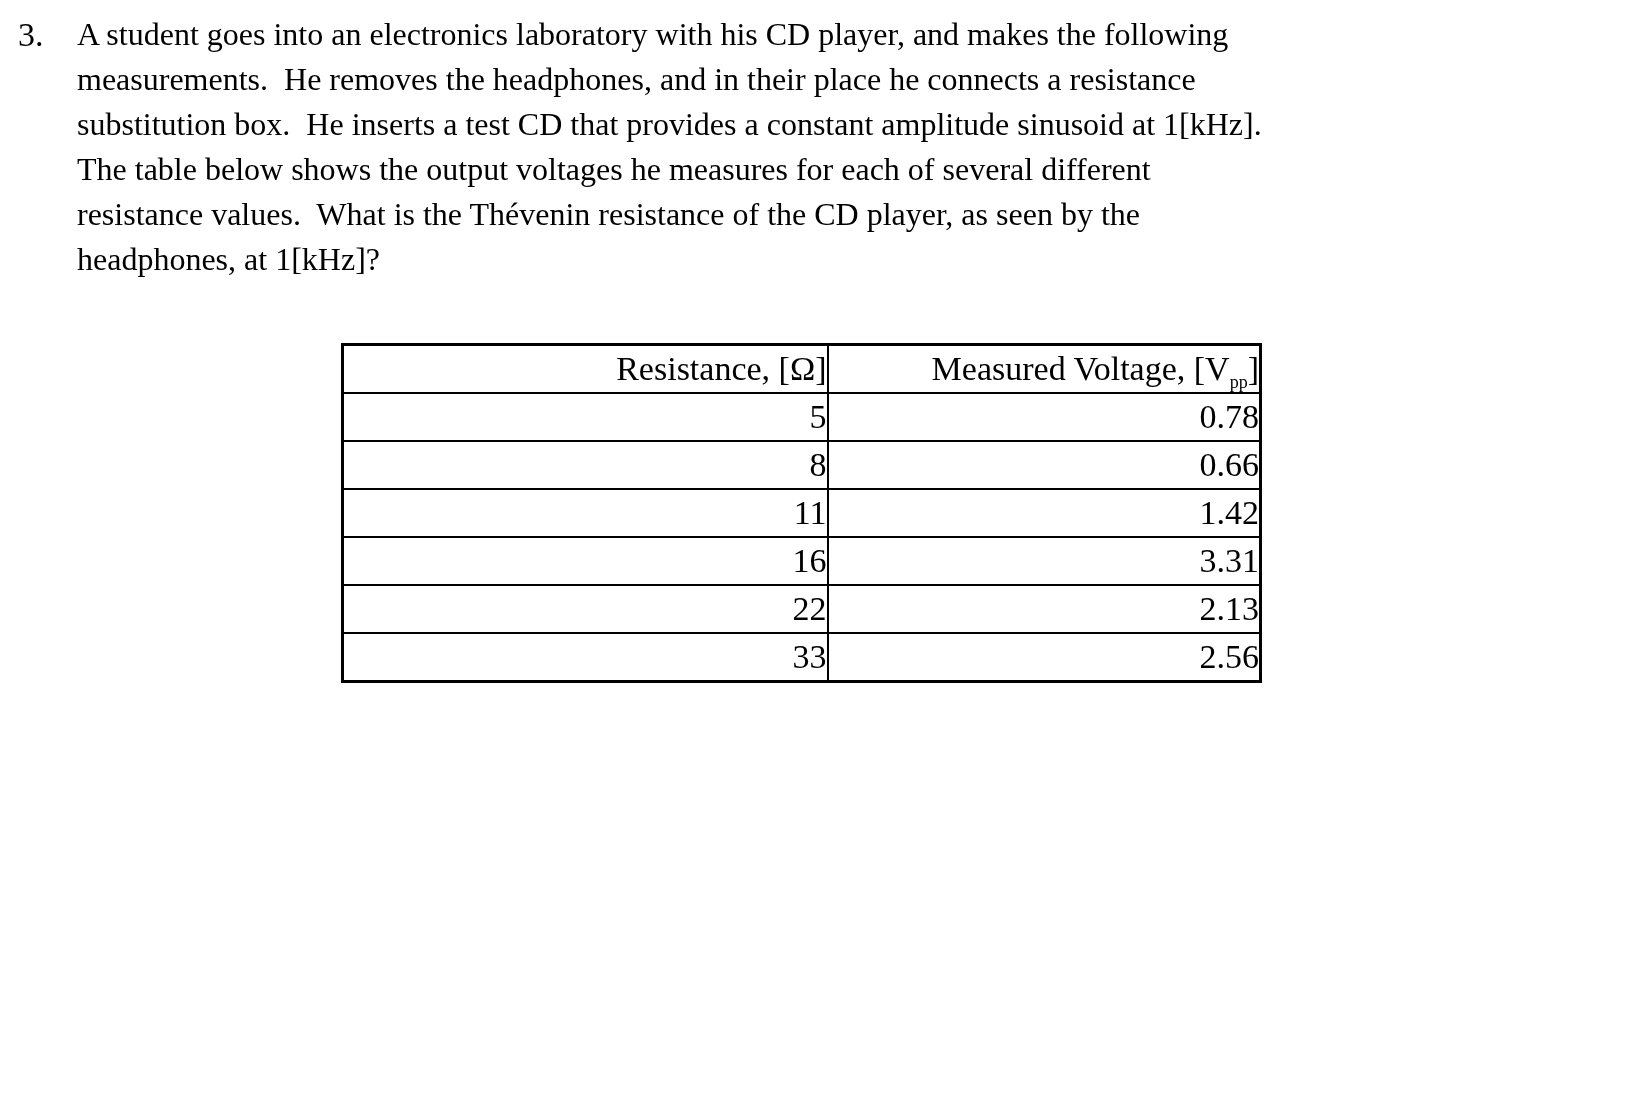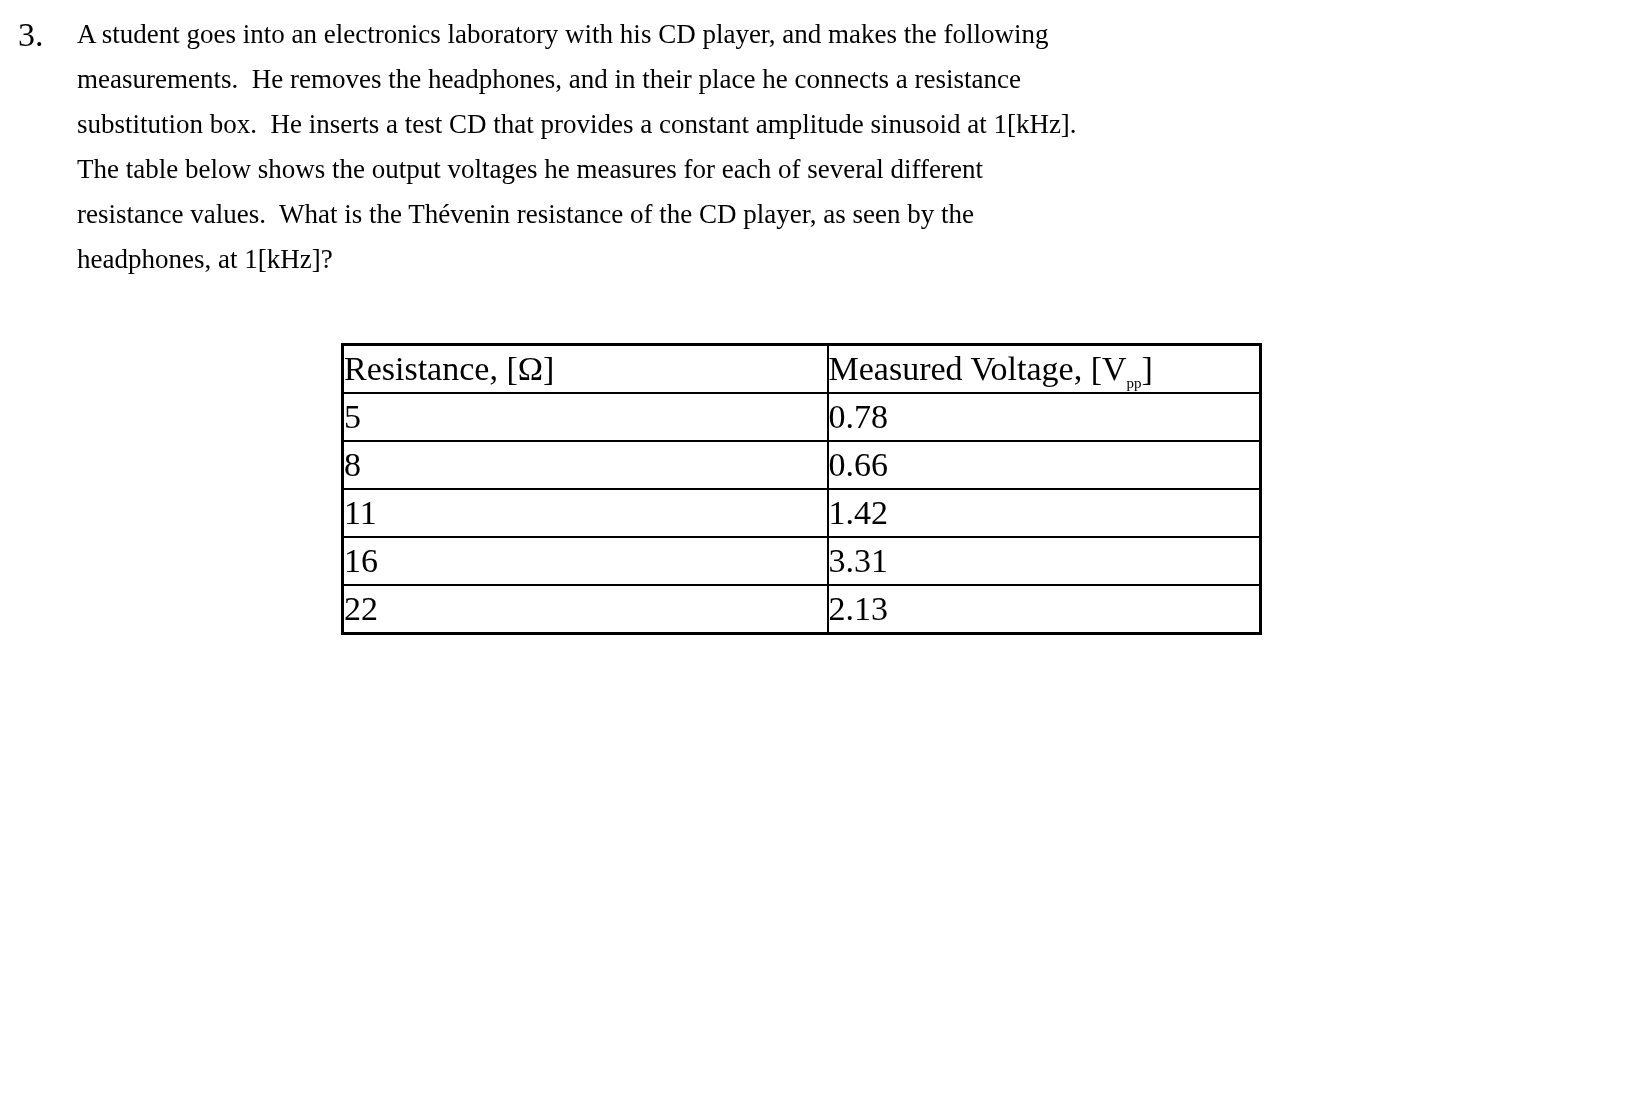--- a/index.html
+++ b/index.html
@@ -23,49 +23,49 @@
     display: flex;
     align-items: flex-start;
   }
   .problem-number {
     width: 59px;
     font-size: 34px;
     line-height: 45px;
     white-space: pre;
   }
   .problem-text {
-    font-size: 27px;
+    font-size: 32px;
     line-height: 45px;
   }
   .problem-line {
     white-space: pre;
   }
   table.data-table {
     position: absolute;
     left: 341px;
     top: 343px;
     width: 918px;
     border-collapse: collapse;
     table-layout: fixed;
     border: 3px solid #000000;
   }
   table.data-table col.col-resistance { width: 485px; }
   table.data-table col.col-voltage    { width: 433px; }
   table.data-table th,
   table.data-table td {
     border: 2px solid #000000;
-    text-align: left;
+    text-align: right;
     vertical-align: middle;
     font-weight: normal;
     font-size: 34px;
     height: 46px;
     padding: 0;
   }
   table.data-table th sub {
-    font-size: 15px;
+    font-size: 18px;
     line-height: 0;
   }
 </style>
 </head>
 <body>
 
 <div class="page">
 
   <div class="problem">
     <div class="problem-number">3.</div>
@@ -104,16 +104,20 @@
         <td>1.42</td>
       </tr>
       <tr>
         <td>16</td>
         <td>3.31</td>
       </tr>
       <tr>
         <td>22</td>
         <td>2.13</td>
       </tr>
+      <tr>
+        <td>33</td>
+        <td>2.56</td>
+      </tr>
     </tbody>
   </table>
 
 </div>
 
 </body></html>

